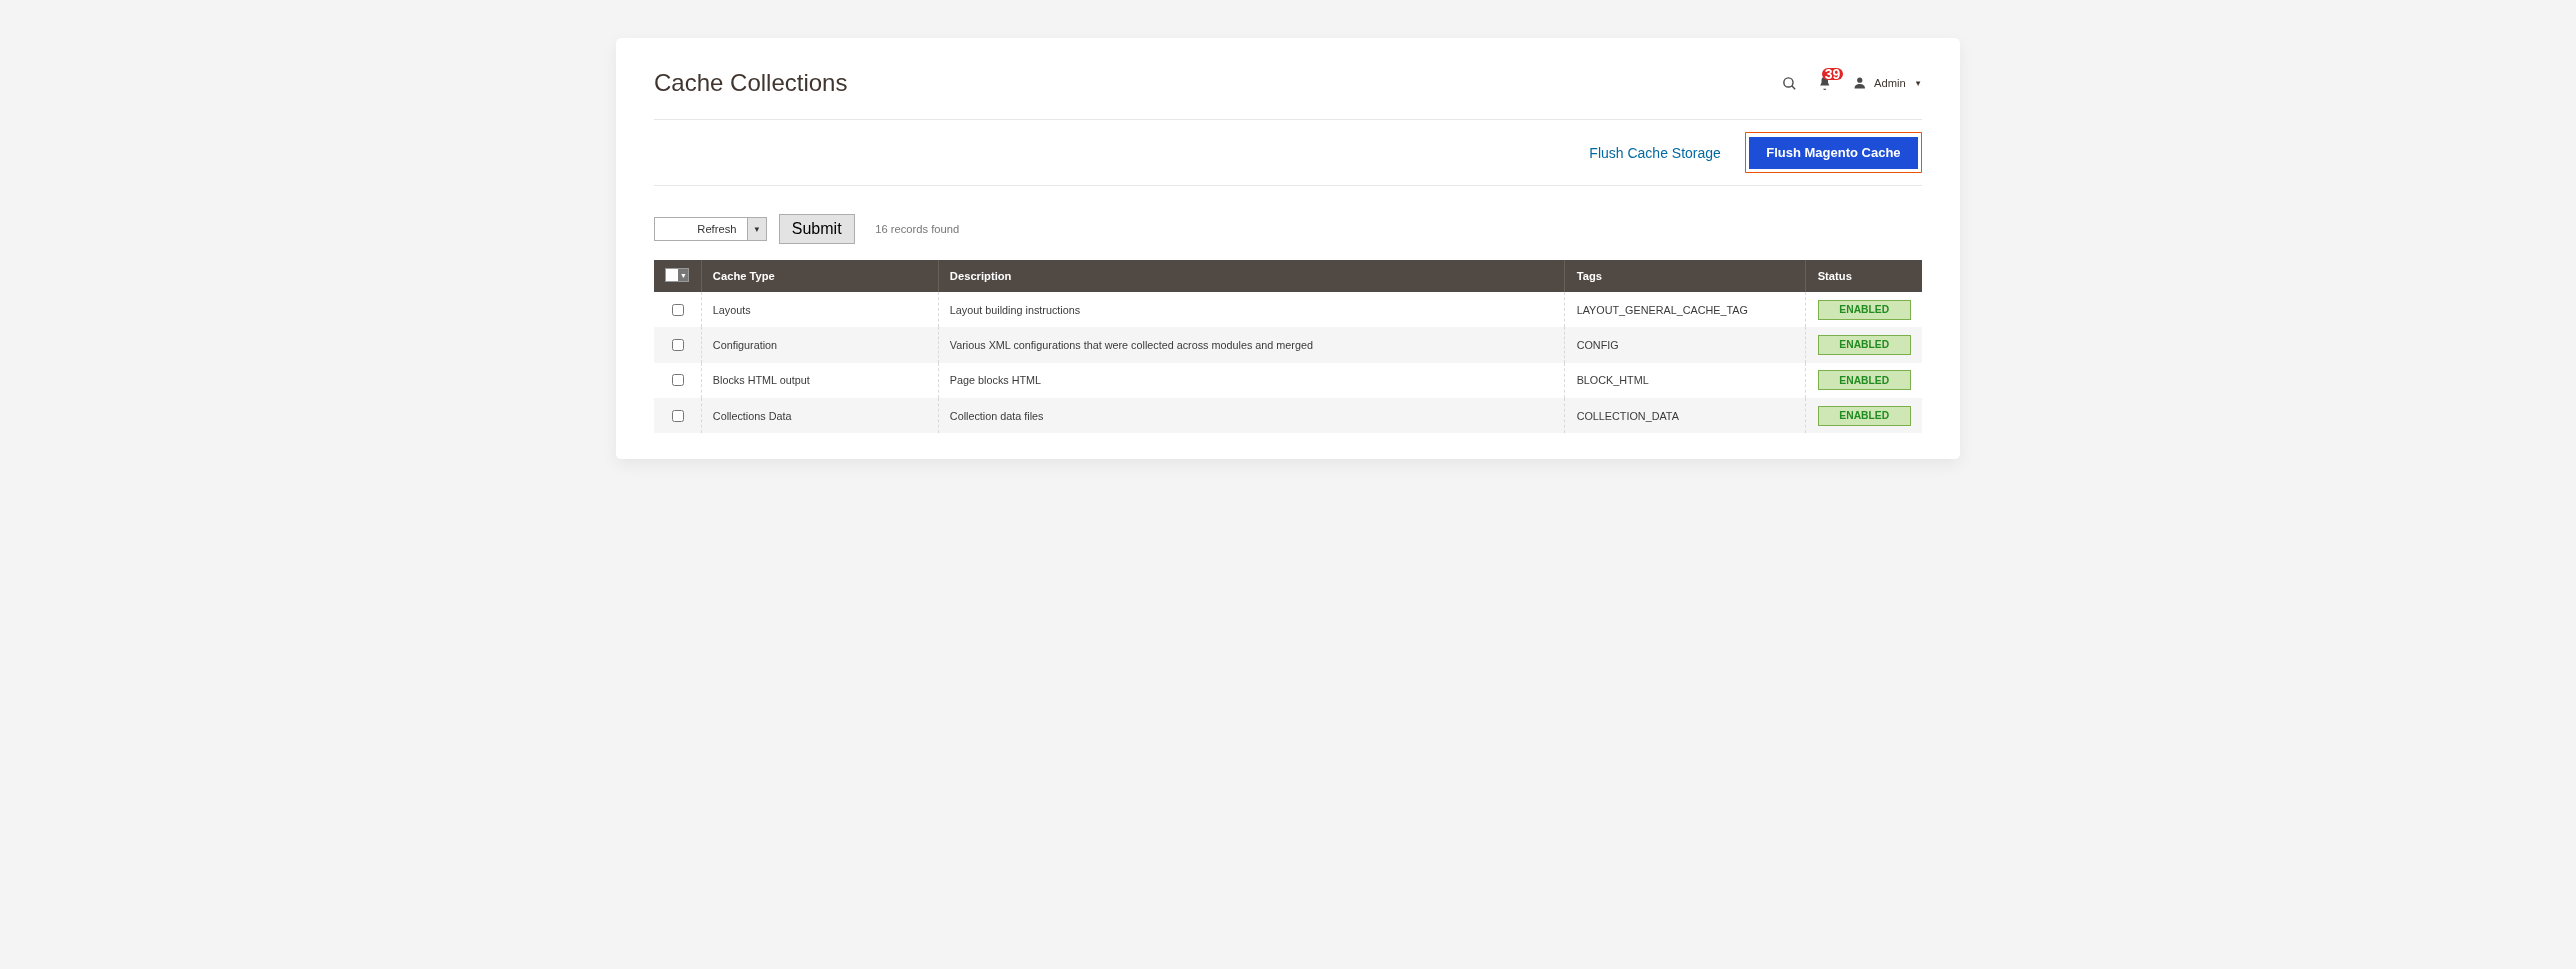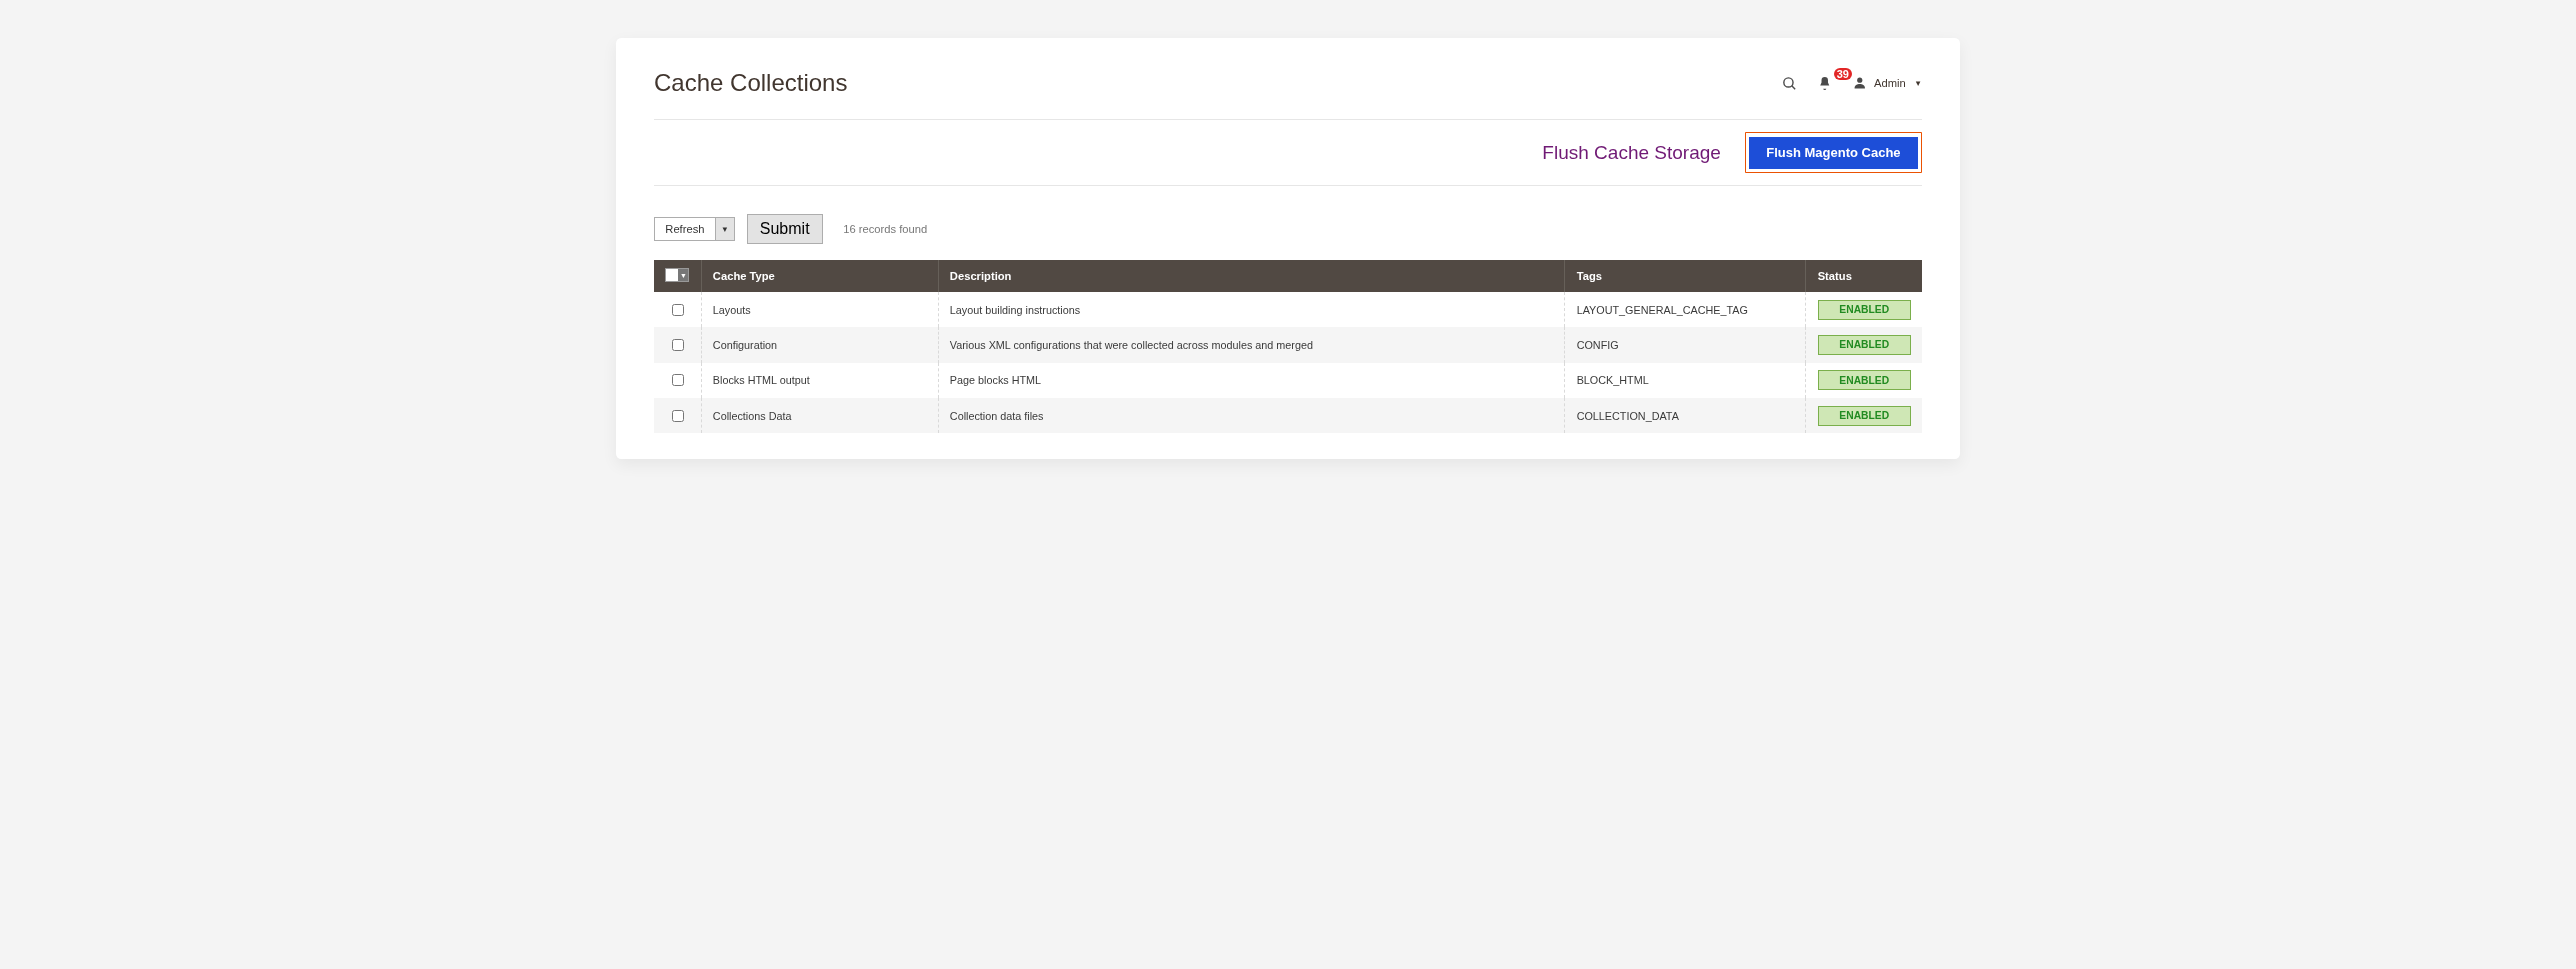--- a/index.html
+++ b/index.html
@@ -38,23 +38,23 @@
   .hdr-actions {
     display: flex;
     align-items: center;
     gap: 19px;
   }
   .icon-search svg { width: 17px; height: 17px; display:block; }
   .icon-search { cursor: pointer; color:#4a4a4a; }
   .notif { position: relative; cursor: pointer; color:#4a4a4a; }
   .notif svg { width: 15.5px; height: 17px; display:block; }
   .notif-badge {
-    position:absolute; top:-6.9px; left:17px;
+    position:absolute; top:-6.9px; left:5px;
     background:#e22626; color:#fff;
-    font-size:11px; line-height:12px; min-width:12px;
+    font-size:14px; line-height:12px; min-width:12px;
     padding:0 2.6px; border-radius:6.9px; text-align:center;
     font-weight:600;
   }
   .user { display:flex; align-items:center; gap:6.9px; cursor:pointer; color:#4a4a4a; }
   .user svg { width:15.5px; height:15.5px; display:block; }
   .user-name { font-size:11.2px; color:#41362f; }
   .user-caret { font-size:7.8px; color:#41362f; margin-left:1.7px; }
 
   
   .actionbar {
@@ -63,21 +63,21 @@
     background:#fff;
     padding:12px 0;
     display:flex;
     justify-content:flex-end;
     gap:24px;
     align-items:center;
     margin-bottom:27.6px;
   }
   .flush-storage {
     background:none; border:none;
-    font-size:19px; color:#701a75;
+    font-size:14px; color:#0369a1;
     cursor:pointer; padding:3.4px 0;
   }
   .flush-magento-wrap {
     border:1.7px solid #eb5202;
     padding:3.4px;
     border-radius:0.9px;
   }
   .flush-magento {
     background:#1d4ed8; color:#fff;
     border:none; font-size:13px; font-weight:600;
@@ -86,20 +86,21 @@
 
   
   .grid-controls {
     display:flex; align-items:center; gap:12px;
     margin-bottom:15.5px;
   }
   .dropdown-btn {
     display:flex; align-items:stretch;
     border:0.9px solid #adadad;
     background:#fff;
+    padding-left:32px;
   }
   .dropdown-btn .lbl {
     padding:5.2px 10.3px; font-size:11.2px;
   }
   .dropdown-btn .caret {
     border-left:0.9px solid #adadad;
     background:#e3e3e3;
     width:19px; display:flex; align-items:center; justify-content:center;
     font-size:7.8px;
   }

